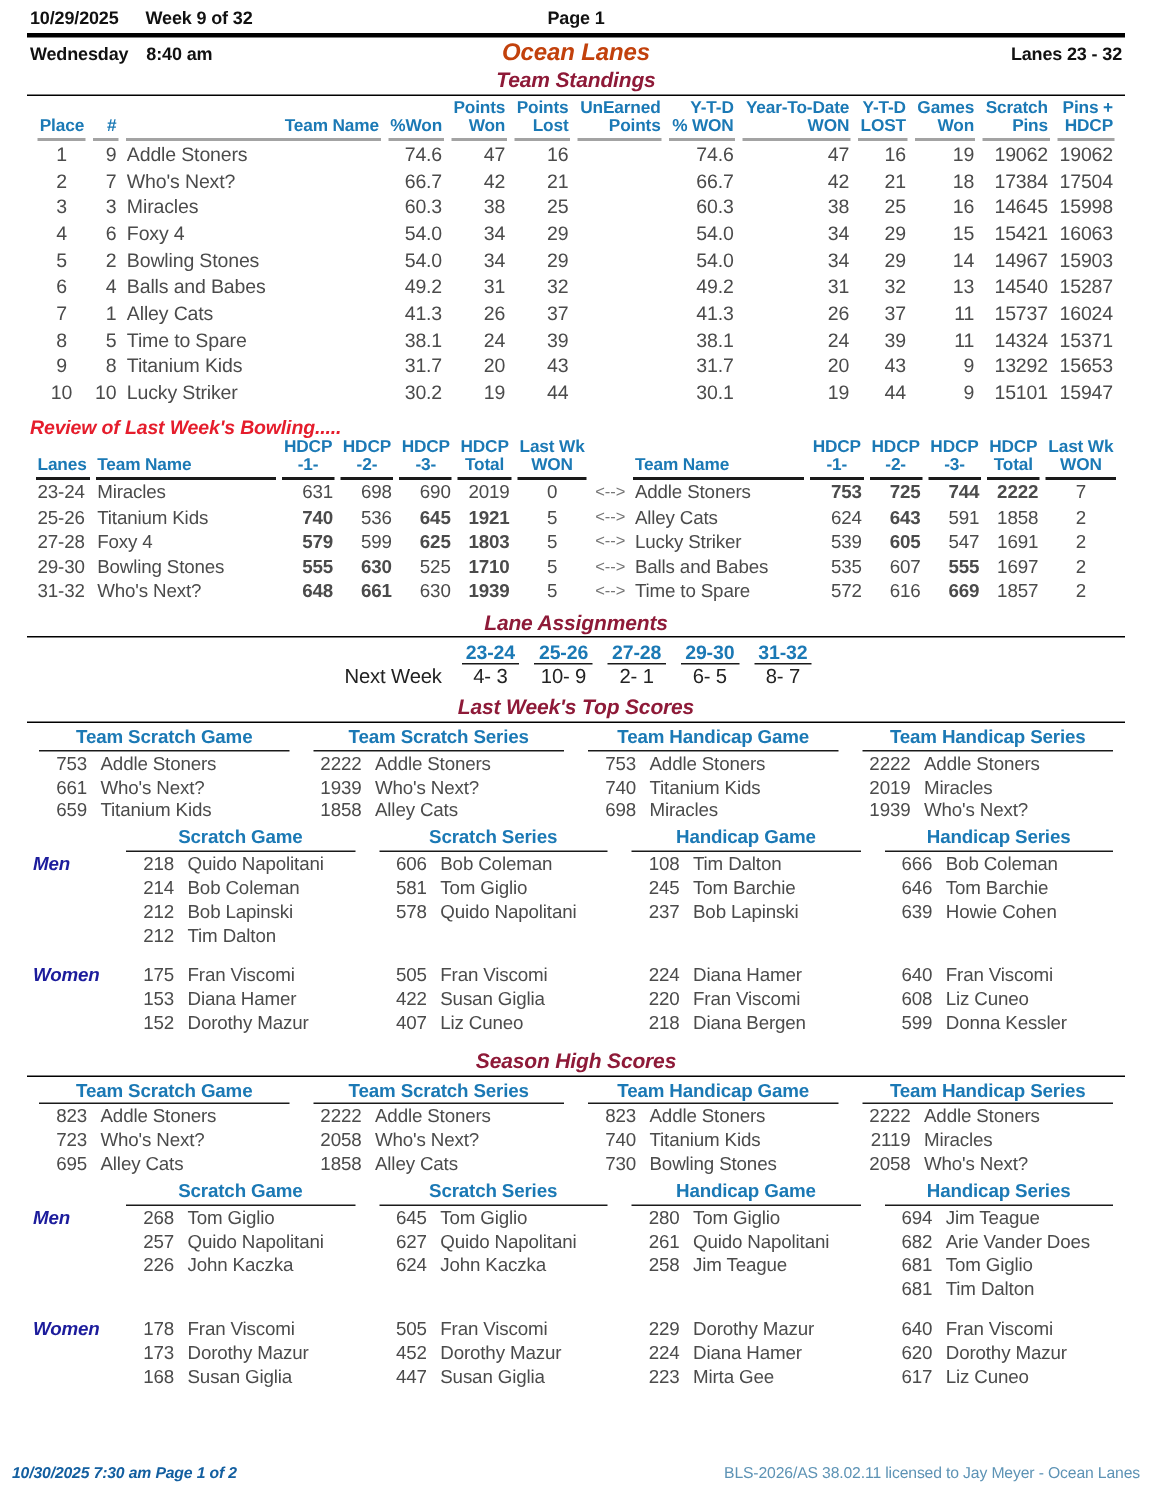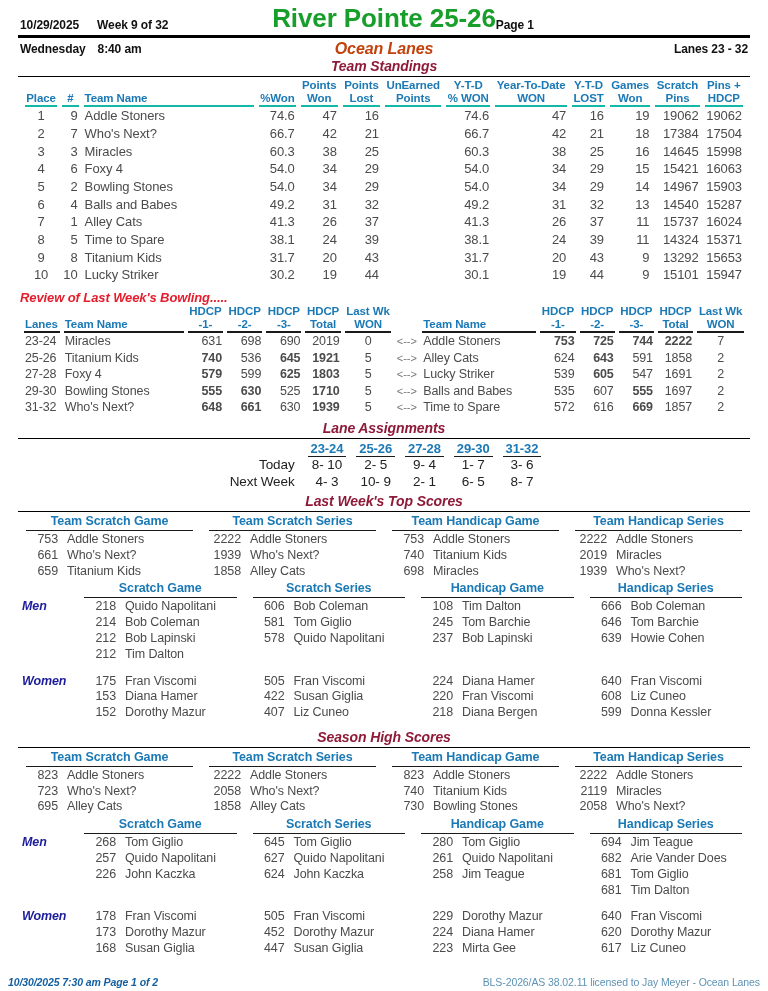--- a/index.html
+++ b/index.html
@@ -15,21 +15,21 @@
   .rule{border-top:1.5px solid #000;margin:1px -2px 2px;}
   .hdr2-grid{display:grid;grid-template-columns:1fr auto 1fr;align-items:center;}
   .hdr2-left{font-size:12px;font-weight:700;color:#111;}
   .hdr2-left .gap{display:inline-block;width:12px;}
   .center-name{font-size:16px;font-weight:700;font-style:italic;color:#c2410c;text-align:center;}
   .hdr2-right{font-size:12px;font-weight:700;color:#111;text-align:right;}
   .section-title{font-size:14px;font-weight:700;font-style:italic;color:#8e1a38;text-align:center;line-height:1.2;}
   
   table{border-collapse:separate;}
   .standings{width:100%;border-spacing:5px 0;margin-top:1px;}
-  .standings th{color:#1b79b5;font-size:11.5px;font-weight:700;line-height:1.1;vertical-align:bottom;border-bottom:2px solid #14b8a6;padding:0 1px 1px;white-space:nowrap;}
+  .standings th{color:#1b79b5;font-size:11.5px;font-weight:700;line-height:1.1;vertical-align:bottom;border-bottom:2px solid #a3a3a3;padding:0 1px 1px;white-space:nowrap;text-align:right;}
   .standings th span{display:block;}
   .standings td{font-size:13px;color:#4b4b4b;line-height:1.36;padding:0 1px;white-space:nowrap;}
   .ta-r{text-align:right;} .ta-c{text-align:center;} .ta-l{text-align:left;}
   
   .review-title{font-size:13px;font-weight:700;font-style:italic;color:#e51d2c;margin:6px 0 0;}
   .review{width:100%;border-spacing:4px 0;}
   .review th{color:#1b79b5;font-size:11.5px;font-weight:700;line-height:1.1;vertical-align:bottom;border-bottom:2px solid #1a1a1a;padding:0 1px 1px;white-space:nowrap;}
   .review th span{display:block;}
   .review th.noline{border-bottom:none;}
   .review td{font-size:12.5px;color:#4b4b4b;line-height:1.32;padding:0 1px;white-space:nowrap;}
@@ -56,21 +56,20 @@
 </style>
 </head>
 <body>
 
 <div class="page">
 
   <div class="hdr-grid">
     <div class="hdr-left">
       <span>10/29/2025</span><span class="gap"></span><span>Week 9 of 32</span>
     </div>
-    <div class="hdr-title">River Pointe 25-26</div>
     <div class="hdr-right">Page 1</div>
   </div>
   <div class="thick-rule"></div>
 
   <div class="hdr2-grid">
     <div class="hdr2-left">
       <span>Wednesday</span><span class="gap"></span><span>8:40 am</span>
     </div>
     <div class="center-name">Ocean Lanes</div>
     <div class="hdr2-right">Lanes 23 - 32</div>
@@ -446,28 +445,20 @@
     <tbody>
         <tr>
       <td class="rowlab"></td>
       <th>23-24</th>
       <th>25-26</th>
       <th>27-28</th>
       <th>29-30</th>
       <th>31-32</th>
     </tr>
     <tr>
-      <td class="rowlab today-lab">Today</td>
-      <td>8- 10</td>
-      <td>2- 5</td>
-      <td>9- 4</td>
-      <td>1- 7</td>
-      <td>3- 6</td>
-    </tr>
-    <tr>
       <td class="rowlab">Next Week</td>
       <td>4- 3</td>
       <td>10- 9</td>
       <td>2- 1</td>
       <td>6- 5</td>
       <td>8- 7</td>
     </tr>
   </tbody>
     </table>
 

